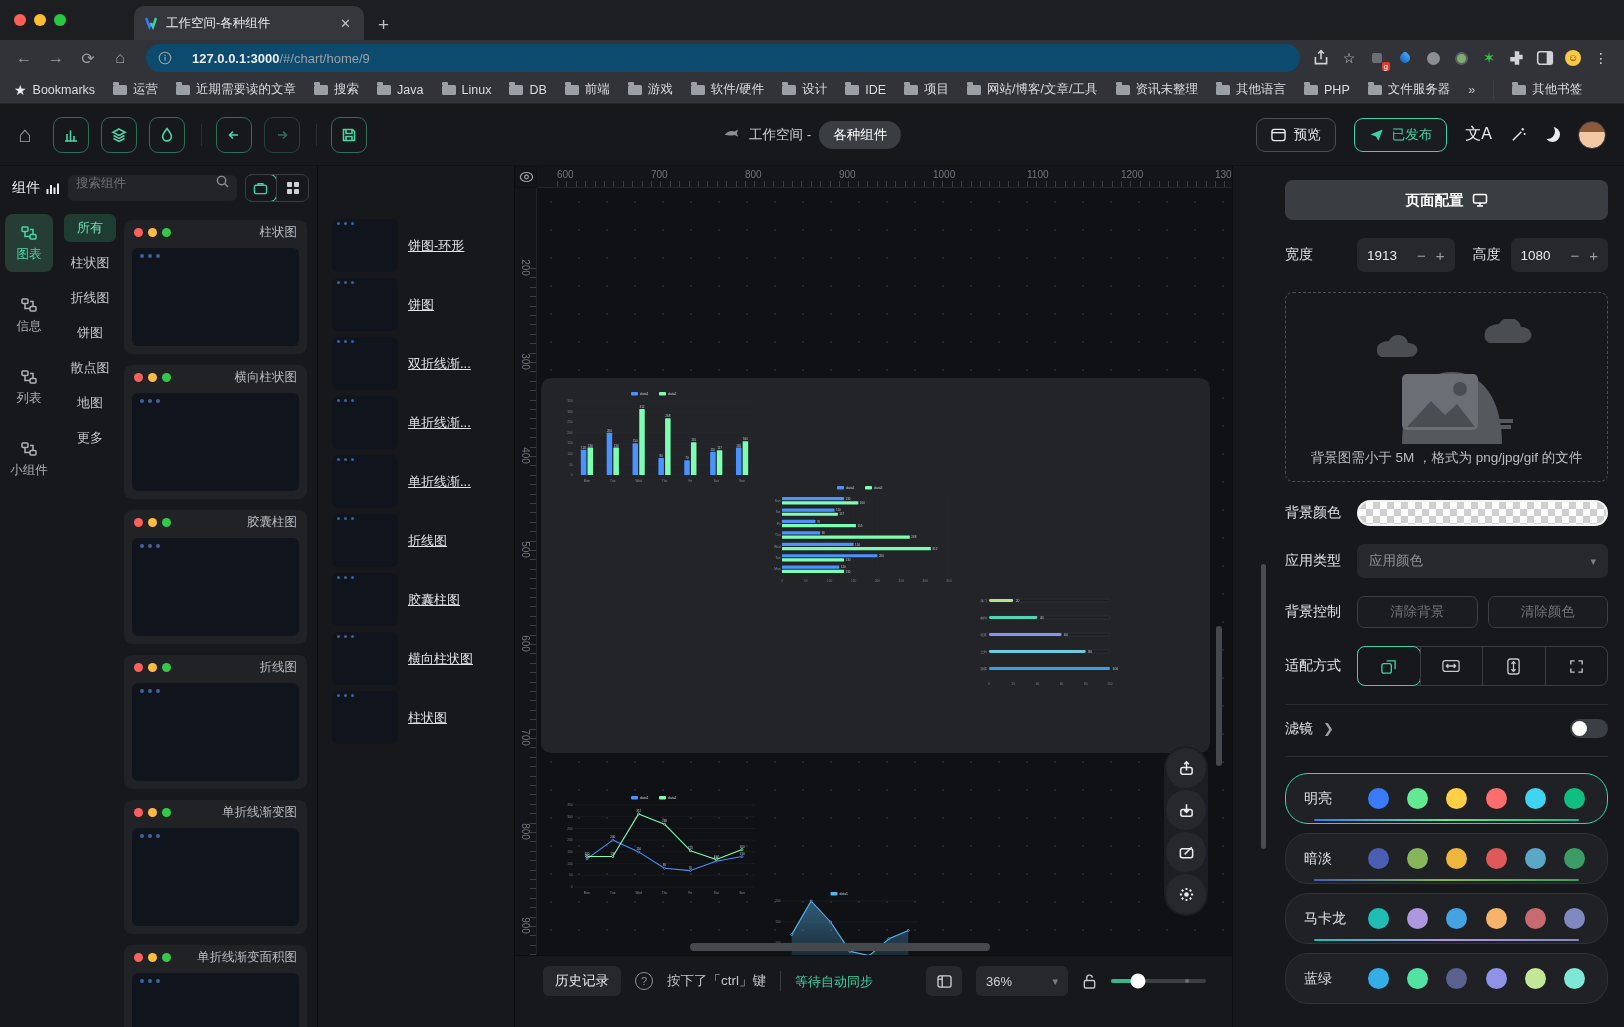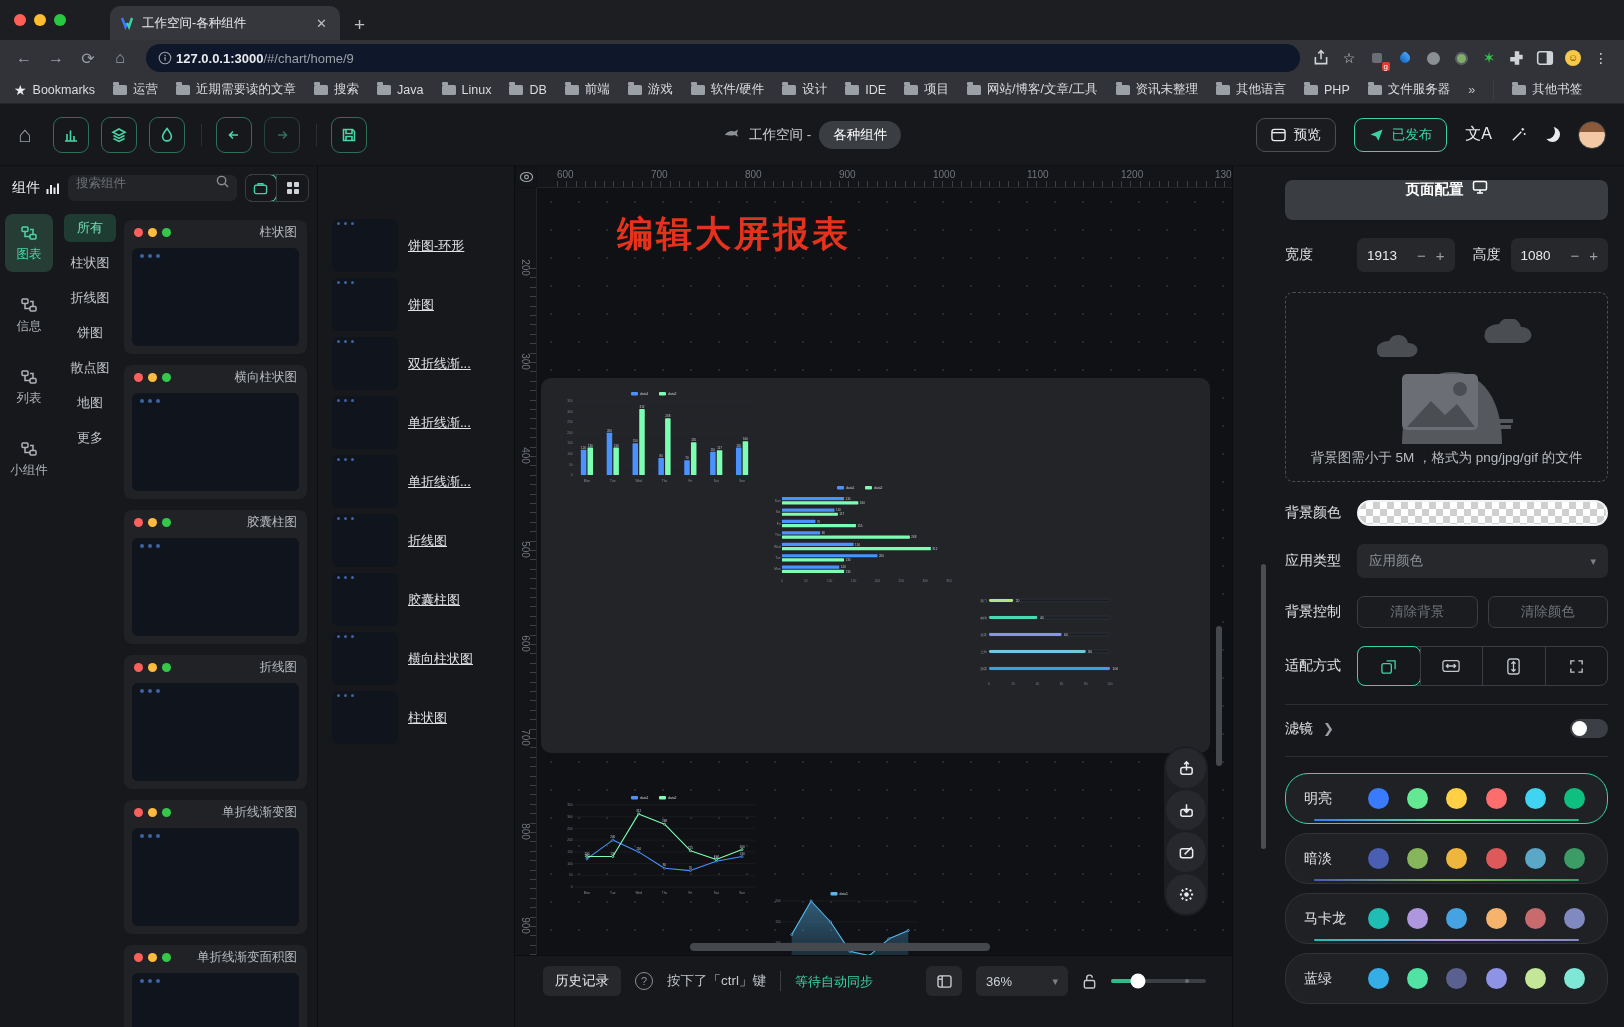--- a/index.html
+++ b/index.html
@@ -1,27 +1,27 @@
 <!DOCTYPE html>
 <html><head>
 <meta charset="utf-8">
 <style>
   *{margin:0;padding:0;box-sizing:border-box;font-family:"Liberation Sans","DejaVu Sans",sans-serif;}
   html,body{width:1624px;height:1027px;overflow:hidden;background:#141518;color:#dfe1e5;}
   
   .tabstrip{height:40px;background:#1d1e21;display:flex;align-items:flex-end;}
   .lights{display:flex;gap:8px;align-items:center;height:40px;padding:0 12px 0 14px;}
   .light{width:12px;height:12px;border-radius:50%;}
-  .tab{width:230px;height:34px;background:#35373c;border-radius:10px 10px 0 0;display:flex;align-items:center;gap:8px;padding:0 10px;margin-left:32px;}
+  .tab{width:230px;height:34px;background:#35373c;border-radius:10px 10px 0 0;display:flex;align-items:center;gap:8px;padding:0 10px;margin-left:56px;}
   .tab-title{font-size:12.5px;color:#e8eaed;white-space:nowrap;overflow:hidden;flex:1;}
   .tab-close{color:#bdc1c6;font-size:13px;padding:0 3px;}
   .newtab{color:#bdc1c6;font-size:19px;margin:0 0 4px 14px;}
   .toolbar{height:36px;background:#313338;display:flex;align-items:center;padding:0 10px;gap:4px;}
   .navic{color:#9aa0a6;font-size:16px;width:28px;height:28px;display:flex;align-items:center;justify-content:center;border-radius:50%;}
-  .urlbox{flex:1;height:28px;background:#0f172a;border-radius:14px;display:flex;align-items:center;padding:0 12px;gap:4px;margin:0 8px;}
+  .urlbox{flex:1;height:28px;background:#0c4a6e;border-radius:14px;display:flex;align-items:center;padding:0 12px;gap:20px;margin:0 8px;}
   .url{font-size:13px;color:#e8eaed;}
   .url .dim{color:#9aa0a6;}
   .chrome-right{display:flex;align-items:center;gap:10px;padding-right:4px;}
   .extic{width:18px;height:18px;display:flex;align-items:center;justify-content:center;position:relative;color:#cfd2d6;font-size:14px;}
   .bookbar{height:28px;background:#313338;display:flex;align-items:center;gap:18px;padding:0 14px;font-size:12.5px;color:#dadce0;border-bottom:1px solid #222427;}
   .bm{display:flex;align-items:center;gap:6px;white-space:nowrap;}
   .folder{width:14px;height:10px;background:#9aa0a6;border-radius:1.5px;position:relative;flex:0 0 auto;}
   .folder::before{content:"";position:absolute;top:-3px;left:0;width:6px;height:3px;background:#9aa0a6;border-radius:1px 1px 0 0;}
   .bstar{color:#e8eaed;font-size:14px;}
   
@@ -109,21 +109,21 @@
   .iconbtn{width:36px;height:30px;background:#26282c;border-radius:6px;display:flex;align-items:center;justify-content:center;}
   .zoomsel{width:92px;height:30px;background:#26282c;border-radius:6px;display:flex;align-items:center;justify-content:space-between;padding:0 10px;font-size:13px;color:#cfd3d8;}
   .chev{color:#7d8187;font-size:11px;}
   .slider{width:95px;height:4px;border-radius:2px;background:#3c3f44;position:relative;margin-top:0px;}
   .slider .fill{position:absolute;left:0;top:0;bottom:0;width:28%;background:#35b98a;border-radius:2px;}
   .slider .knob{position:absolute;left:28%;top:50%;transform:translate(-50%,-50%);width:15px;height:15px;border-radius:50%;background:#fff;}
   .slider .tick{position:absolute;left:80%;top:50%;transform:translate(-50%,-50%);width:4px;height:4px;border-radius:50%;background:#6b6f75;}
   
   .rpanel{width:392px;background:#17181b;border-left:1px solid #0c0d0f;position:relative;padding:14px 16px 0 52px;overflow:hidden;}
   .rscroll{position:absolute;left:28px;top:398px;width:5px;height:285px;border-radius:3px;background:#4a4d52;}
-  .secbar{height:40px;background:#3a3d42;border-radius:8px;display:flex;justify-content:center;gap:8px;font-size:14.5px;color:#fff;font-weight:bold;}
+  .secbar{height:40px;background:#3a3d42;border-radius:8px;display:flex;align-items:center;justify-content:center;gap:8px;font-size:14.5px;color:#fff;font-weight:bold;}
   .row{display:flex;align-items:center;margin-top:18px;gap:10px;}
   .rlabel{font-size:14px;color:#dfe1e5;white-space:nowrap;width:62px;flex:0 0 auto;}
   .stepper{flex:1;height:34px;background:#26282c;border-radius:7px;display:flex;align-items:center;padding:0 10px;font-size:13.5px;color:#e8eaed;}
   .stepper .pm{margin-left:auto;color:#9aa0a6;display:flex;gap:10px;font-size:15px;}
   .dropzone{margin-top:20px;border:1.5px dashed #4a4d52;border-radius:8px;height:190px;display:flex;flex-direction:column;align-items:center;justify-content:flex-end;padding-bottom:14px;position:relative;}
   .drophint{font-size:13.5px;color:#b9bdc2;}
   .swatch{flex:1;height:26px;border-radius:13px;border:2px solid #f2f3f5;background:repeating-conic-gradient(#ffffff 0 25%,#cfcfcf 0 50%) 0 0/14px 14px;}
   .select{flex:1;height:34px;background:#26282c;border-radius:7px;display:flex;align-items:center;justify-content:space-between;padding:0 12px;font-size:13.5px;color:#8d9196;}
   .gbtn{flex:1;height:32px;border:1px solid #3a3d42;border-radius:7px;display:flex;align-items:center;justify-content:center;font-size:13.5px;color:#6f7379;background:#1b1c1f;}
   .fitgroup{flex:1;display:flex;border:1px solid #3a3d42;border-radius:8px;height:40px;overflow:visible;}
@@ -714,21 +714,20 @@
     <span class="vnum" style="--i: 0;">200</span>
         <span class="vnum" style="--i: 1;">300</span>
         <span class="vnum" style="--i: 2;">400</span>
         <span class="vnum" style="--i: 3;">500</span>
         <span class="vnum" style="--i: 4;">600</span>
         <span class="vnum" style="--i: 5;">700</span>
         <span class="vnum" style="--i: 6;">800</span>
         <span class="vnum" style="--i: 7;">900</span>
       </div>
     <div class="cancontent">
-      <div class="bigtitle">编辑大屏报表</div>
       <div class="screen">
         <div class="widget chart" style="left:18px;top:12px;width:200px;height:94px">
             <svg viewBox="0 0 200 94" style="width: 100%; height: 100%; display: block;">
               <rect x="72" y="2" width="7" height="3.6" rx="1" fill="#4992ff"></rect>
               <text x="81" y="5.4" font-size="3.4" fill="#c9d0d8">data1</text>
               <rect x="100" y="2" width="7" height="3.6" rx="1" fill="#7cffb2"></rect>
               <text x="109" y="5.4" font-size="3.4" fill="#c9d0d8">data2</text>
               <line x1="15" x2="196" y1="85" y2="85" stroke="#2a2e35" stroke-width="0.4"></line>
               <text x="13.5" y="86.2" text-anchor="end" font-size="3.2" fill="#79818c">0</text>
               <line x1="15" x2="196" y1="74.42857142857143" y2="74.42857142857143" stroke="#2a2e35" stroke-width="0.4"></line>

